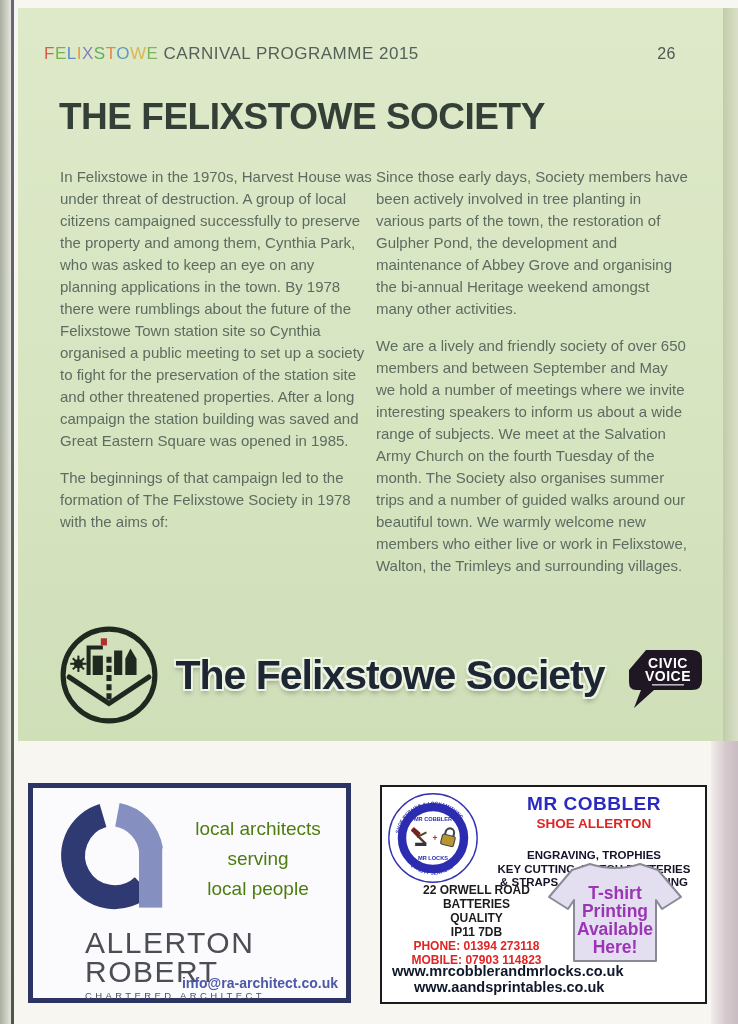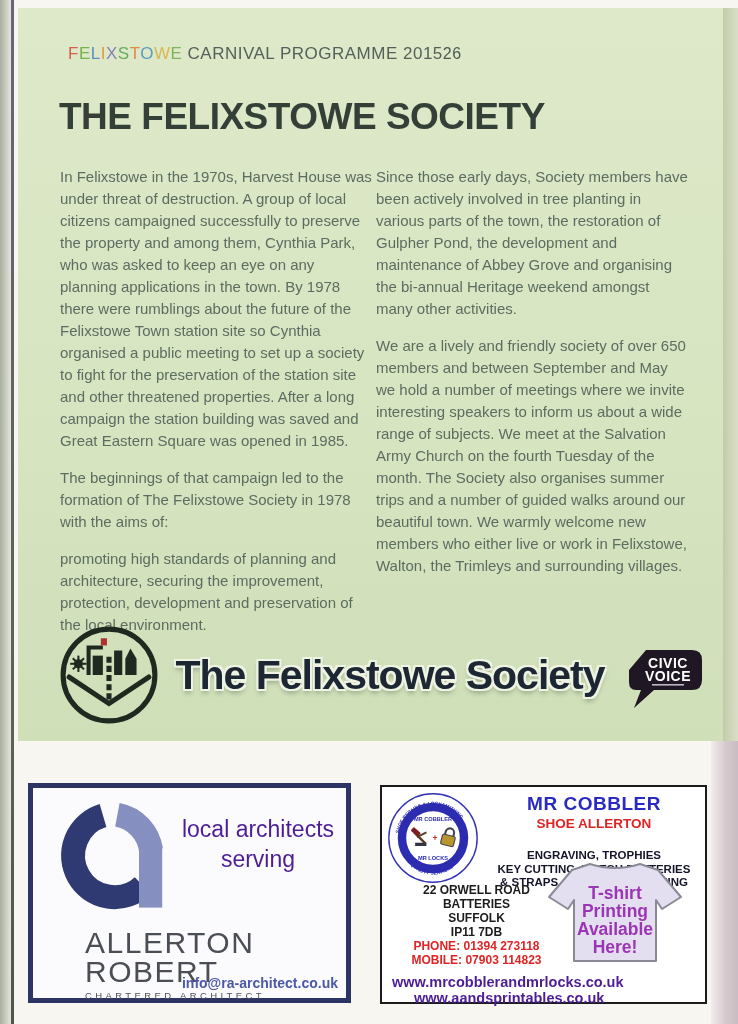--- a/index.html
+++ b/index.html
@@ -15,22 +15,22 @@
                  background:linear-gradient(#6e6279,#5a6355 70%,#4d564a); }
   .edge-right-green { position:absolute; left:723px; top:8px; width:15px; height:733px;
                  background:linear-gradient(90deg,#c2cca9,#d9dfc7); }
   .edge-right-pink  { position:absolute; left:711px; top:741px; width:27px; height:283px;
                  background:linear-gradient(90deg,#f2ecec 0%,#d6c9cd 55%,#c9bcc2); }
 
   .green-panel { position:absolute; left:18px; top:8px; width:705px; height:733px;
                  background:linear-gradient(180deg,#dee9c9 0%,#d6e4c0 60%,#cfdfb8 100%); }
 
   
-  .header-row { position:absolute; left:68px; top:44px; width:632px; display:flex;
-                align-items:baseline;
+  .header-row { position:absolute; left:44px; top:44px; width:632px; display:flex;
+                justify-content:space-between; align-items:baseline;
                 font-size:17px; letter-spacing:.5px; color:#55605a; }
   .page-num { font-size:16px; color:#4e5952; }
 
   
   .article-title { position:absolute; left:59px; top:96px; font-size:37px; font-weight:700;
                    color:#333f37; letter-spacing:-.5px; }
   .columns { position:absolute; left:60px; top:166px; width:636px; display:flex; gap:4px; }
   .col { width:312px; font-size:15px; line-height:22px; color:#5d6c61; }
   .col p { margin:0 0 15px 0; }
 
@@ -43,40 +43,40 @@
                   text-shadow:-2px -2px 0 #eef3e3, 2px -2px 0 #eef3e3,
                               -2px 2px 0 #eef3e3, 2px 2px 0 #eef3e3,
                               0 4px 5px rgba(70,80,60,.45); }
   .civic { width:86px; height:86px; flex:0 0 86px; margin-left:4px; }
 
   
   .ad-allerton { position:absolute; left:28px; top:783px; width:323px; height:220px;
                  background:#fbfbfd; border:5px solid #2c3464; }
   .a-logo { position:absolute; left:14px; top:6px; }
   .a-tagline { position:absolute; right:4px; top:26px; width:168px; text-align:center;
-               font-size:23px; line-height:30px; color:#4c1d95; }
+               font-size:19px; line-height:30px; color:#4d7c0f; }
   .a-names { position:absolute; left:52px; top:140px; color:#4b4e55; }
   .a-names .nm { font-size:30px; line-height:29px; letter-spacing:1.5px; }
   .a-sub { font-size:9.5px; letter-spacing:3.4px; color:#4f5257; margin-top:4px; }
   .a-email { position:absolute; right:8px; bottom:7px; font-size:14px; font-weight:700; color:#4c58a8; }
 
   
   .ad-cobbler { position:absolute; left:380px; top:785px; width:327px; height:219px;
                 background:#ffffff; border:2px solid #1b1b1b; }
   .c-logo { position:absolute; left:4px; top:4px; }
   .c-head { position:absolute; left:100px; top:6px; width:224px; text-align:center; }
   .c-title { font-size:19px; font-weight:800; color:#2a2ac2; letter-spacing:.5px; }
   .c-sub   { font-size:13.5px; font-weight:800; color:#e02424; margin-top:1px; }
   .c-serv  { font-size:11.5px; font-weight:700; color:#14142a; line-height:13.5px; margin-top:18px; }
   .c-address { position:absolute; left:12px; top:96px; width:165px; text-align:center;
                font-size:12px; font-weight:700; color:#1c1c1c; line-height:14px; }
   .c-red { color:#e02424; }
   .c-shirt { position:absolute; right:5px; top:70px; width:170px; height:112px; }
-  .c-web { position:absolute; left:10px; top:187px; font-size:14.5px; font-weight:800;
-           color:#4c1d95; line-height:16px; }
+  .c-web { position:absolute; left:10px; top:176px; font-size:14.5px; font-weight:800;
+           color:#0f172a; line-height:16px; }
   .c-web .w2 { padding-left:22px; }
 </style>
 </head>
 <body>
 
 <div class="page">
 
   <div class="green-panel"></div>
   <div class="edge-left"></div>
   <div class="edge-left-line"></div>
@@ -89,21 +89,20 @@
     </div>
     <div class="page-num">26</div>
   </div>
 
   <div class="article-title">THE FELIXSTOWE SOCIETY</div>
 
   <div class="columns">
     <div class="col">
       <p>In Felixstowe in the 1970s, Harvest House was under threat of destruction. A group of local citizens campaigned successfully to preserve the property and among them, Cynthia Park, who was asked to keep an eye on any planning applications in the town. By 1978 there were rumblings about the future of the Felixstowe Town station site so Cynthia organised a public meeting to set up a society to fight for the preservation of the station site and other threatened properties. After a long campaign the station building was saved and Great Eastern Square was opened in 1985.</p>
       <p>The beginnings of that campaign led to the formation of The Felixstowe Society in 1978 with the aims of:</p>
-      <p>promoting high standards of planning and architecture, securing the improvement, protection, development and preservation of the local environment.</p>
     </div>
     <div class="col">
       <p>Since those early days, Society members have been actively involved in tree planting in various parts of the town, the restoration of Gulpher Pond, the development and maintenance of Abbey Grove and organising the bi-annual Heritage weekend amongst many other activities.</p>
       <p>We are a lively and friendly society of over 650 members and between September and May we hold a number of meetings where we invite interesting speakers to inform us about a wide range of subjects. We meet at the Salvation Army Church on the fourth Tuesday of the month. The Society also organises summer trips and a number of guided walks around our beautiful town. We warmly welcome new members who either live or work in Felixstowe, Walton, the Trimleys and surrounding villages.</p>
     </div>
   </div>
 
   <div class="banner">
     <svg class="fs-logo" viewBox="0 0 100 100">
       <circle cx="50" cy="50" r="45" fill="none" stroke="#20291f" stroke-width="5"></circle>
@@ -133,20 +132,21 @@
 
   <div class="ad-allerton">
     <svg class="a-logo" width="128" height="128" viewBox="0 0 160 160">
       <path d="M70,27 A52,52 0 1 0 120,115" fill="none" stroke="#2f3a72" stroke-width="30"></path>
       <path d="M88,26 A52,52 0 0 1 130,70" fill="none" stroke="#8690c0" stroke-width="30"></path>
       <rect x="115" y="64" width="29" height="78" fill="#8690c0"></rect>
     </svg>
     <div class="a-tagline">
       <div>local architects</div>
       <div>serving</div>
+      <div>local people</div>
     </div>
     <div class="a-names">
       <div class="nm">ALLERTON</div>
       <div class="nm">ROBERT</div>
       <div class="a-sub">CHARTERED ARCHITECT</div>
     </div>
     <div class="a-email">info@ra-architect.co.uk</div>
   </div>
 
   <div class="ad-cobbler">
@@ -180,21 +180,21 @@
       <div class="c-serv">
         <div>ENGRAVING, TROPHIES</div>
         <div>KEY CUTTING, WATCH BATTERIES</div>
         <div>&amp; STRAPS, ALSO LOCKSMITHING</div>
       </div>
     </div>
 
     <div class="c-address">
       <div>22 ORWELL ROAD</div>
       <div>BATTERIES</div>
-      <div>SUFFOLK</div>
+      <div>QUALITY</div>
       <div>IP11 7DB</div>
       <div class="c-red">PHONE: 01394 273118</div>
       <div class="c-red">MOBILE: 07903 114823</div>
     </div>
 
     <svg class="c-shirt" viewBox="0 0 170 112">
       <path d="M60,7 Q85,15 110,7 L128,13 L151,40 L132,52 L126,43 L126,104 L44,104 L44,43 L38,52 L19,40 L42,13 Z" fill="#e3dff0" stroke="#8a8a96" stroke-width="2" stroke-linejoin="round"></path>
       <g font-size="17.5" font-weight="bold" fill="#9c35b5" text-anchor="middle">
         <text x="85" y="42">T-shirt</text>
         <text x="85" y="60">Printing</text>

